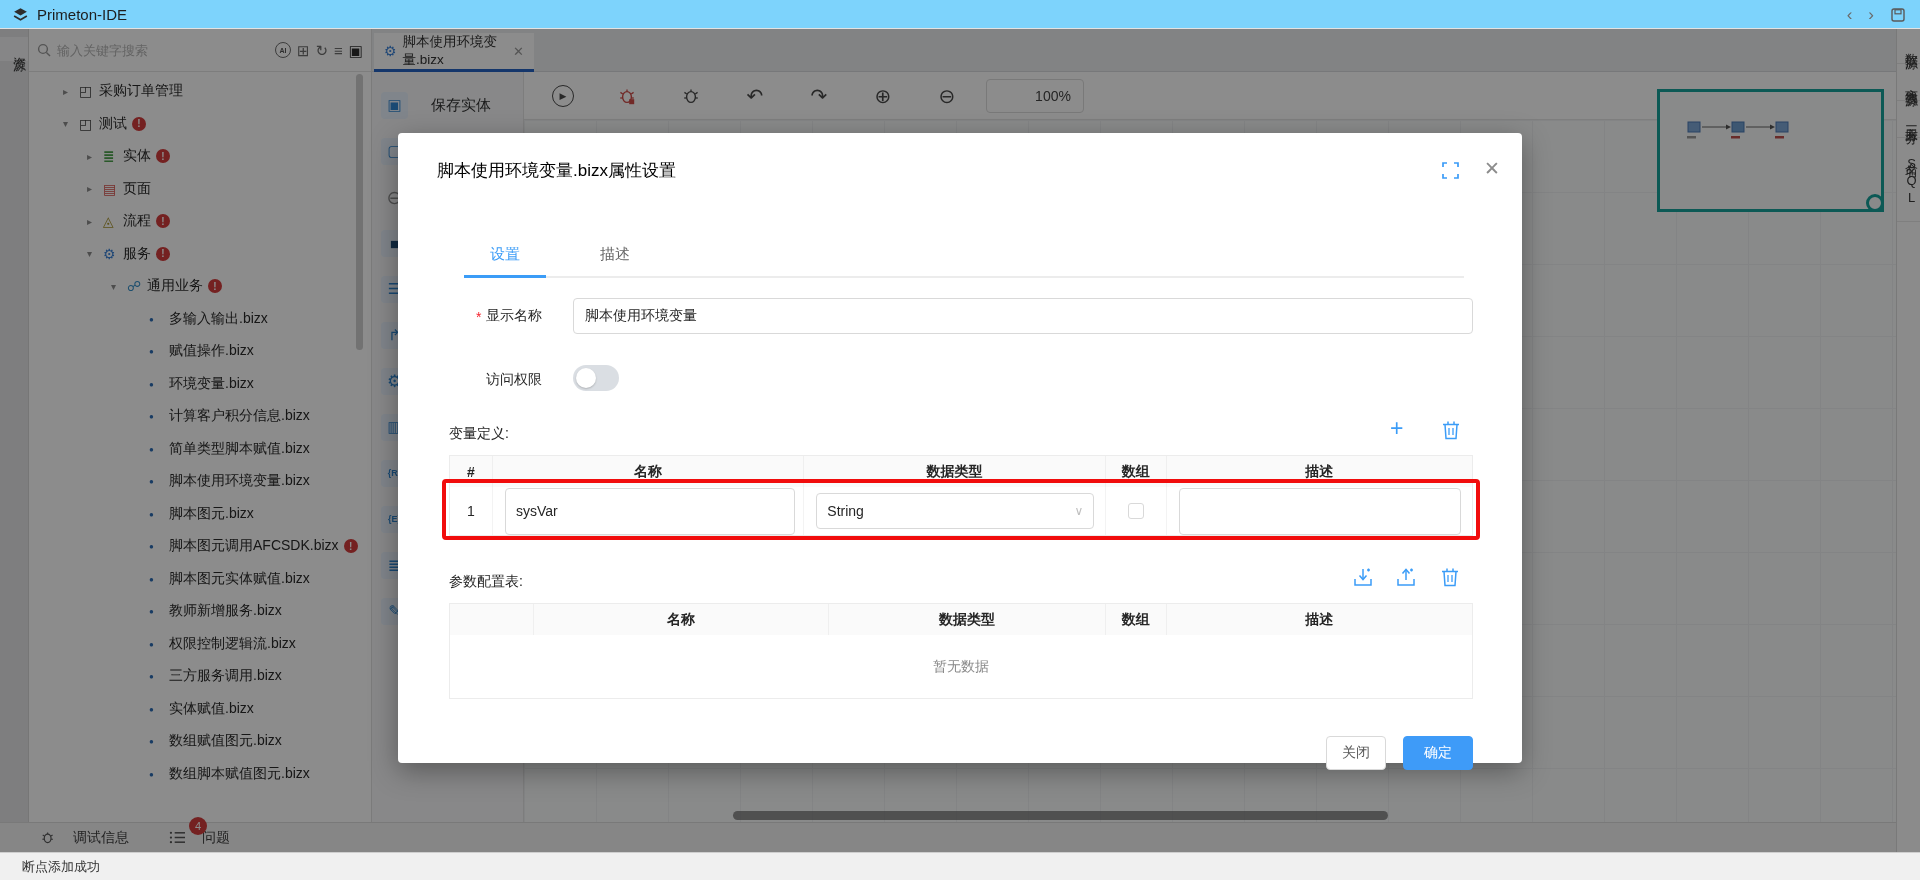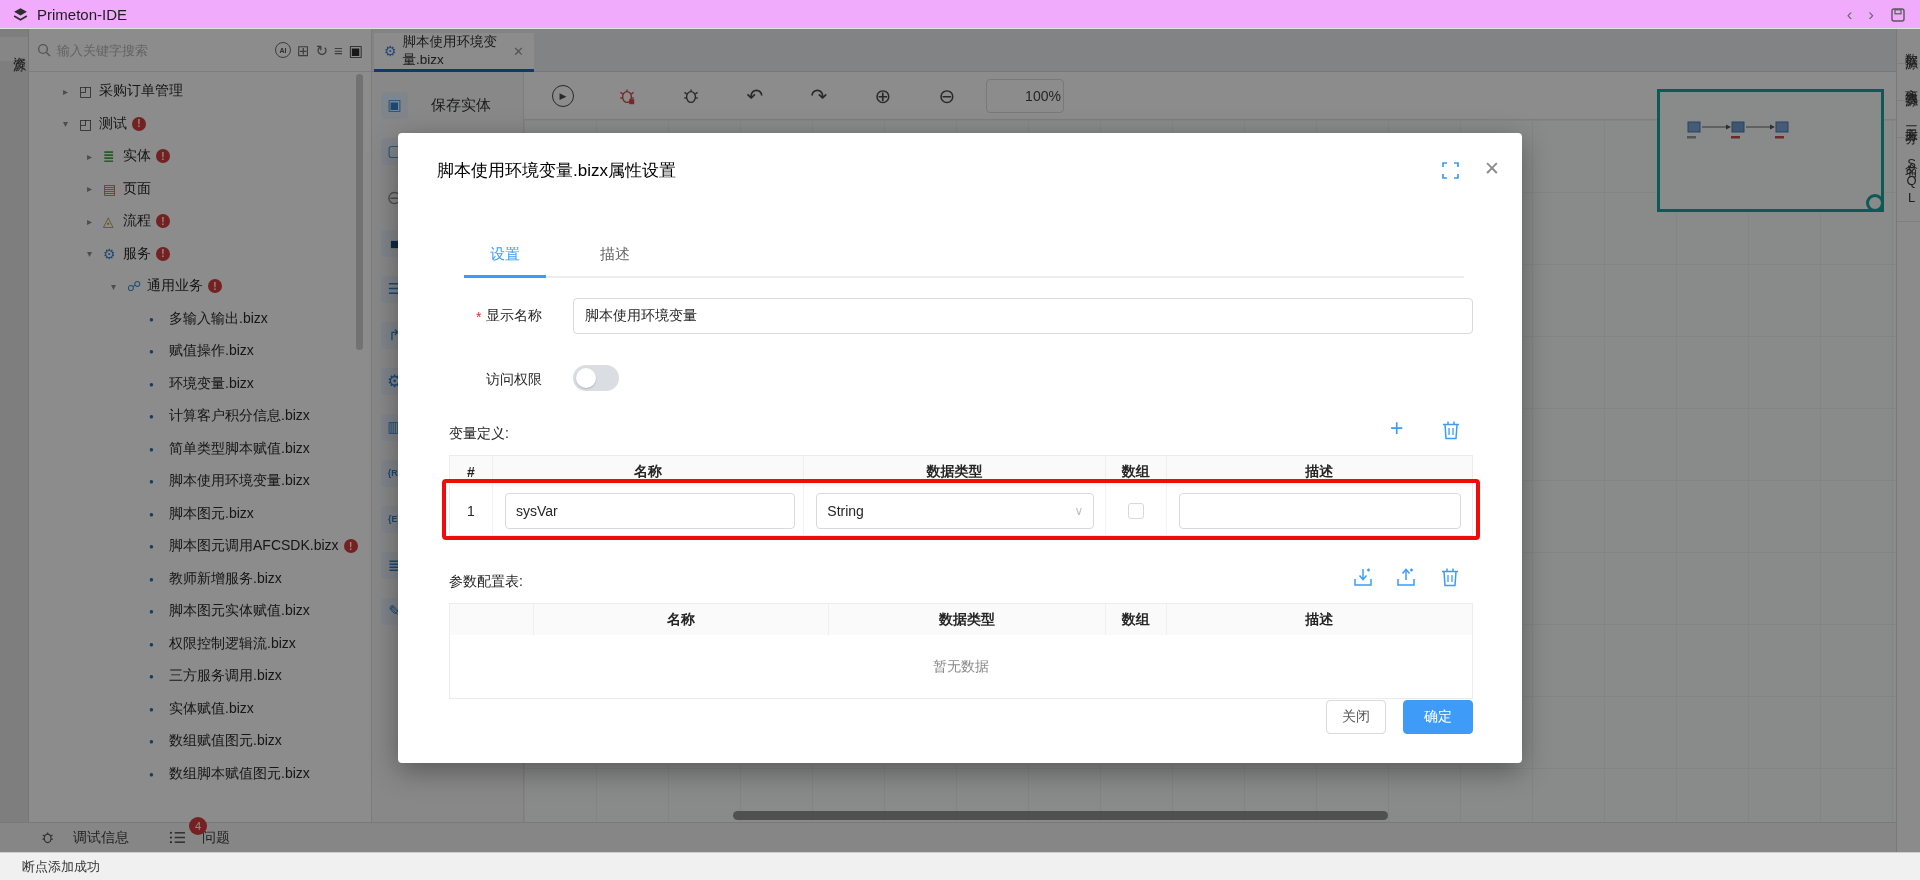--- a/index.html
+++ b/index.html
@@ -1,20 +1,20 @@
 <!DOCTYPE html>
 <html><head>
 <meta charset="utf-8">
 <style>
   * { margin:0; padding:0; box-sizing:border-box; }
   body { font-family:"Liberation Sans","DejaVu Sans",sans-serif; background:#888; }
   #app { position:relative; width:1920px; height:880px; background:#fff; overflow:hidden; font-size:14px; color:#333; }
 
   
-  .titlebar { position:absolute; left:0; top:0; width:1920px; height:29px; background:#f0abfc; border-bottom:1px solid #e2e2e2; display:flex; align-items:center; z-index:5;}
+  .titlebar { position:absolute; left:0; top:0; width:1920px; height:29px; background:#7dd3fc; border-bottom:1px solid #e2e2e2; display:flex; align-items:center; z-index:5;}
   .logo { width:17px; height:17px; margin-left:12px; }
   .app-title { margin-left:8px; font-size:15px; color:#1d1d1d; }
   .tb-right { position:absolute; right:14px; top:0; height:29px; display:flex; align-items:center; gap:16px; color:#5a5a5a; }
   .navchev { font-size:17px; line-height:1; color:#6a6a6a; cursor:pointer; }
 
   
   .leftrail { position:absolute; left:0; top:29px; width:29px; height:823px; background:#e5e6e8; border-right:1px solid #d8d8d8; z-index:1;}
   .leftrail .vtab { margin-top:8px; padding:9px 0; background:#f5f5f6; writing-mode:vertical-rl; text-orientation:upright; letter-spacing:3px; font-size:13px; color:#3a3a3a; width:100%; text-align:center; cursor:pointer; }
 
   
@@ -67,21 +67,21 @@
   .p-ic[data-icon="brush"]::before{content:"✎"}
   .p-label { font-size:15px; color:#333; }
   .p-label:empty { display:none; }
 
   
   .toolbar { position:absolute; left:524px; top:72px; width:1372px; height:48px; background:#fff; border-bottom:1px solid #e6e6e6; display:flex; align-items:center; z-index:1;}
   .t-ic { width:26px; height:26px; display:flex; align-items:center; justify-content:center; color:#4a4a4a; font-size:20px; cursor:pointer; margin-left:38px; flex:0 0 auto;}
   .t-ic:first-child{ margin-left:26px; }
   .t-red { color:#cf4b47; }
   .playcirc { width:22px; height:22px; border:1.6px solid #4a4a4a; border-radius:50%; display:flex; align-items:center; justify-content:center; font-size:9px; }
-  .zoombox { margin-left:26px; width:78px; height:34px; border:1px solid #dcdcdc; border-radius:4px; background:#fff; display:flex; align-items:center; justify-content:center; font-size:14px; color:#444; cursor:pointer;padding-left:36px;}
+  .zoombox { margin-left:26px; width:98px; height:34px; border:1px solid #dcdcdc; border-radius:4px; background:#fff; display:flex; align-items:center; justify-content:center; font-size:14px; color:#444; cursor:pointer;padding-left:36px;}
 
   
   .canvas { position:absolute; left:524px; top:120px; width:1372px; height:702px; background:#fafbfc;
     background-image:linear-gradient(#eef0f2 1px, transparent 1px), linear-gradient(90deg,#eef0f2 1px, transparent 1px);
     background-size:72px 72px; z-index:0;}
   .hscroll { position:absolute; left:209px; top:691px; width:655px; height:9px; background:#6f6f6f; border-radius:5px; opacity:.75;}
   .minimap { position:absolute; left:1657px; top:89px; width:227px; height:123px; border:3px solid #17a29b; background:#fafbfc; z-index:2;}
   .mm-handle { position:absolute; right:-3px; bottom:-3px; width:18px; height:18px; border:3px solid #17a29b; border-radius:50%; background:#fafbfc; }
 
   
@@ -117,28 +117,28 @@
   .ptable { position:absolute; left:51px; top:470px; width:1024px; border:1px solid #ececec;}
   .thead { display:flex; background:#fafafa; height:31px; align-items:center;}
   .th { font-size:14px; font-weight:bold; color:#262626; text-align:center; border-right:1px solid #efefef; height:100%; display:flex; align-items:center; justify-content:center;}
   .th:last-child{border-right:none;}
   .tbodyrow { display:flex; height:48px; align-items:center; background:#fff;}
   .td { height:100%; display:flex; align-items:center; border-right:1px solid #f3f3f3;}
   .td:last-child{border-right:none;}
   .c1{width:43px; justify-content:center; font-size:14px; color:#262626;}
   .c2{width:312px;} .c3{width:302px;} .c4{width:61px; justify-content:center;} .c5{width:306px;}
   .p1{width:84px;} .p2{width:296px;} .p3{width:277px;} .p4{width:61px;} .p5{width:306px;}
-  .cell-input { margin-left:12px; width:290px; height:36px; border:1px solid #d9d9d9; border-radius:4px; font-size:14px; color:#262626; padding:0 10px; outline:none; font-family:inherit;}
+  .cell-input { margin-left:12px; width:290px; height:47px; border:1px solid #d9d9d9; border-radius:4px; font-size:14px; color:#262626; padding:0 10px; outline:none; font-family:inherit;}
   .cell-input.desc { width:282px; }
   .sel { margin-left:12px; width:278px; height:36px; border:1px solid #d9d9d9; border-radius:4px; display:flex; align-items:center; padding:0 10px; font-size:14px; color:#262626; cursor:pointer; background:#fff; position:relative;}
   .sel .chev { position:absolute; right:10px; color:#bfbfbf; font-size:12px;}
   .cb { width:16px; height:16px; border:1px solid #d9d9d9; border-radius:3px; background:#fff; cursor:pointer;}
   .redbox { position:absolute; left:44px; top:346px; width:1038px; height:61px; border:4px solid #f10c0c; border-radius:4px; pointer-events:none; z-index:3;}
   .emptyrow { height:63px; display:flex; align-items:center; justify-content:center; font-size:14px; color:#8a8a8a; background:#fff;}
-  .m-btn { position:absolute; height:34px; border-radius:4px; font-size:14px; display:flex; align-items:center; justify-content:center; cursor:pointer;}
+  .m-btn { position:absolute; height:34px; border-radius:4px; font-size:14px; display:flex; align-items:center; justify-content:center; cursor:pointer;margin-top:36px;}
   .btn-close { left:928px; top:567px; width:60px; background:#fff; border:1px solid #d9d9d9; color:#595959;}
   .btn-ok { left:1005px; top:567px; width:70px; background:#3e9bf8; color:#fff; border:1px solid #3e9bf8;}
 </style>
 </head>
 <body>
 
 <div id="app">
 
   <div class="titlebar">
     <svg class="logo" viewBox="0 0 16 16">
@@ -261,27 +261,27 @@
         </div>
         <div class="trow lvl-3">
 
           <span class="ticon" data-i="icon" data-icon="file"></span>
           <span class="tlabel" data-i="label">脚本图元调用AFCSDK.bizx</span>
           <span class="badge" data-i="badge">!</span>
         </div>
         <div class="trow lvl-3">
 
           <span class="ticon" data-i="icon" data-icon="file"></span>
+          <span class="tlabel" data-i="label">脚本图元实体赋值.bizx</span>
+
+        </div>
+        <div class="trow lvl-3">
+
+          <span class="ticon" data-i="icon" data-icon="file"></span>
           <span class="tlabel" data-i="label">教师新增服务.bizx</span>
-
-        </div>
-        <div class="trow lvl-3">
-
-          <span class="ticon" data-i="icon" data-icon="file"></span>
-          <span class="tlabel" data-i="label">脚本图元实体赋值.bizx</span>
 
         </div>
         <div class="trow lvl-3">
 
           <span class="ticon" data-i="icon" data-icon="file"></span>
           <span class="tlabel" data-i="label">权限控制逻辑流.bizx</span>
 
         </div>
         <div class="trow lvl-3">
 

